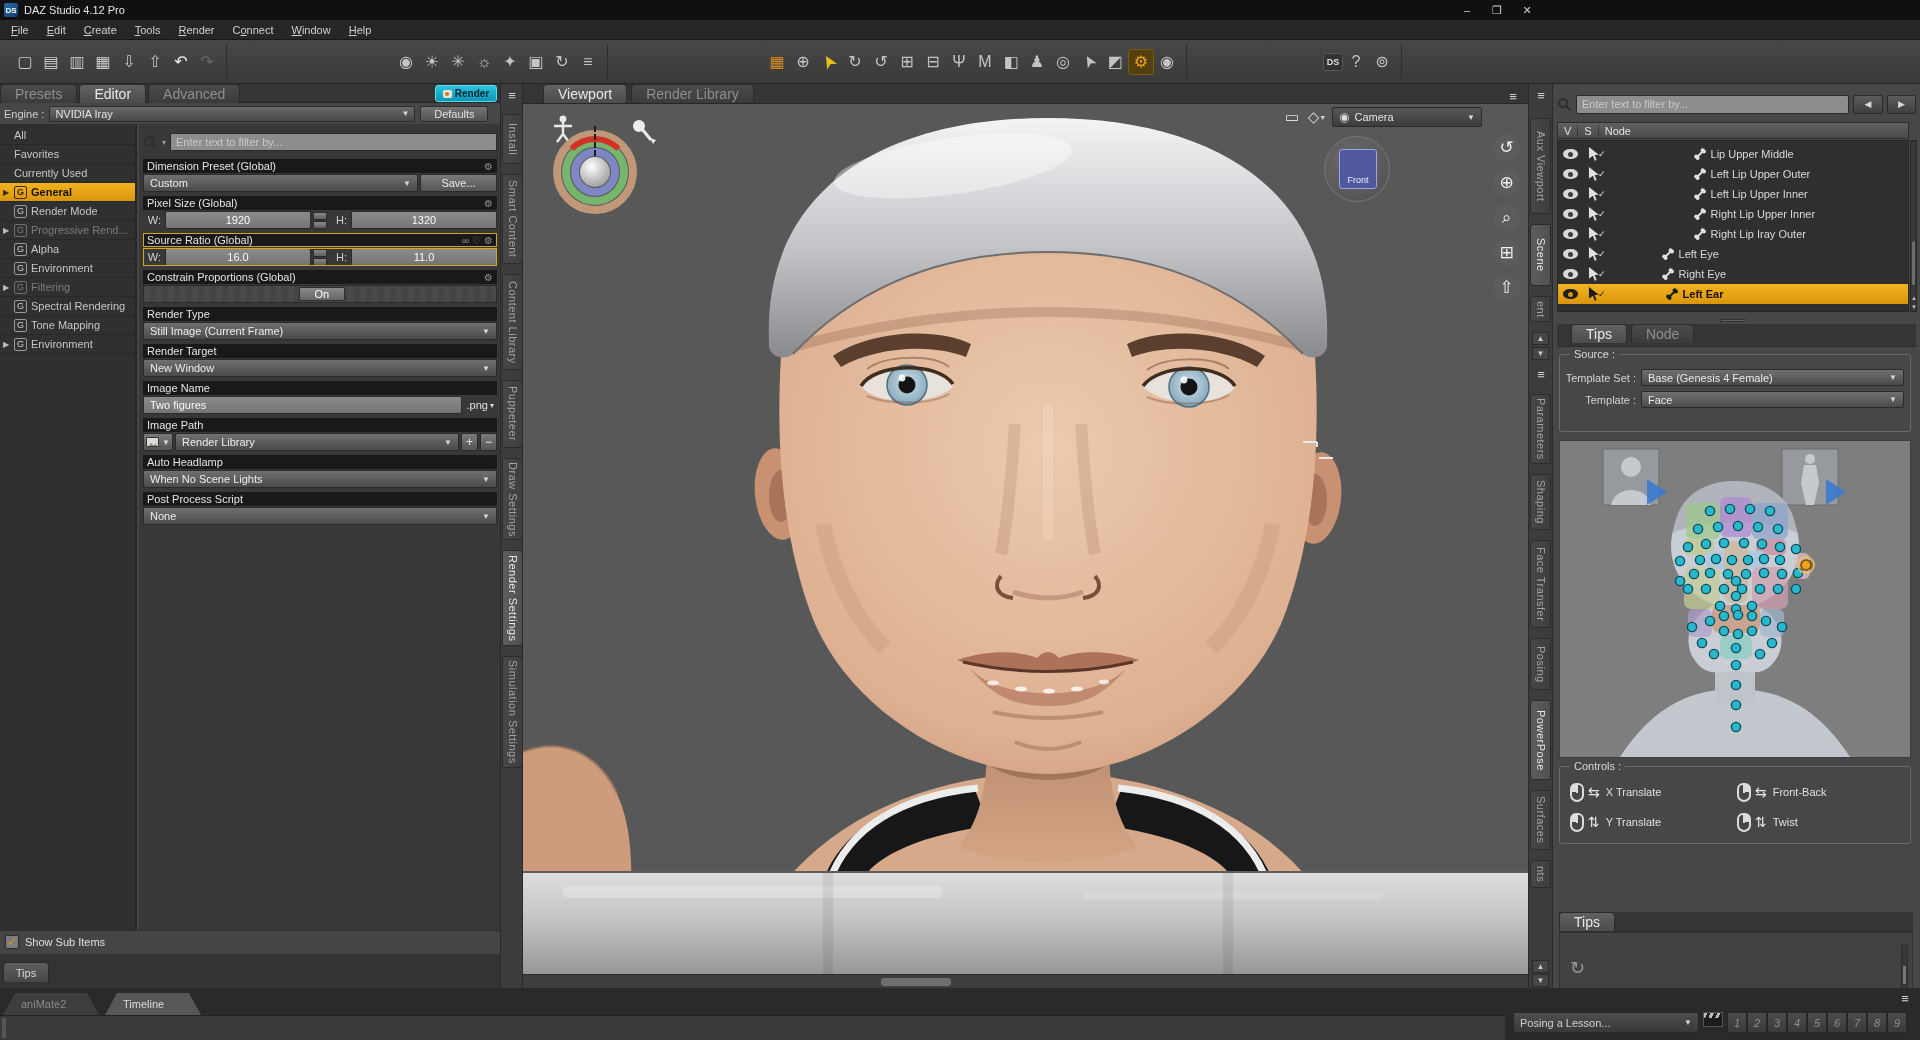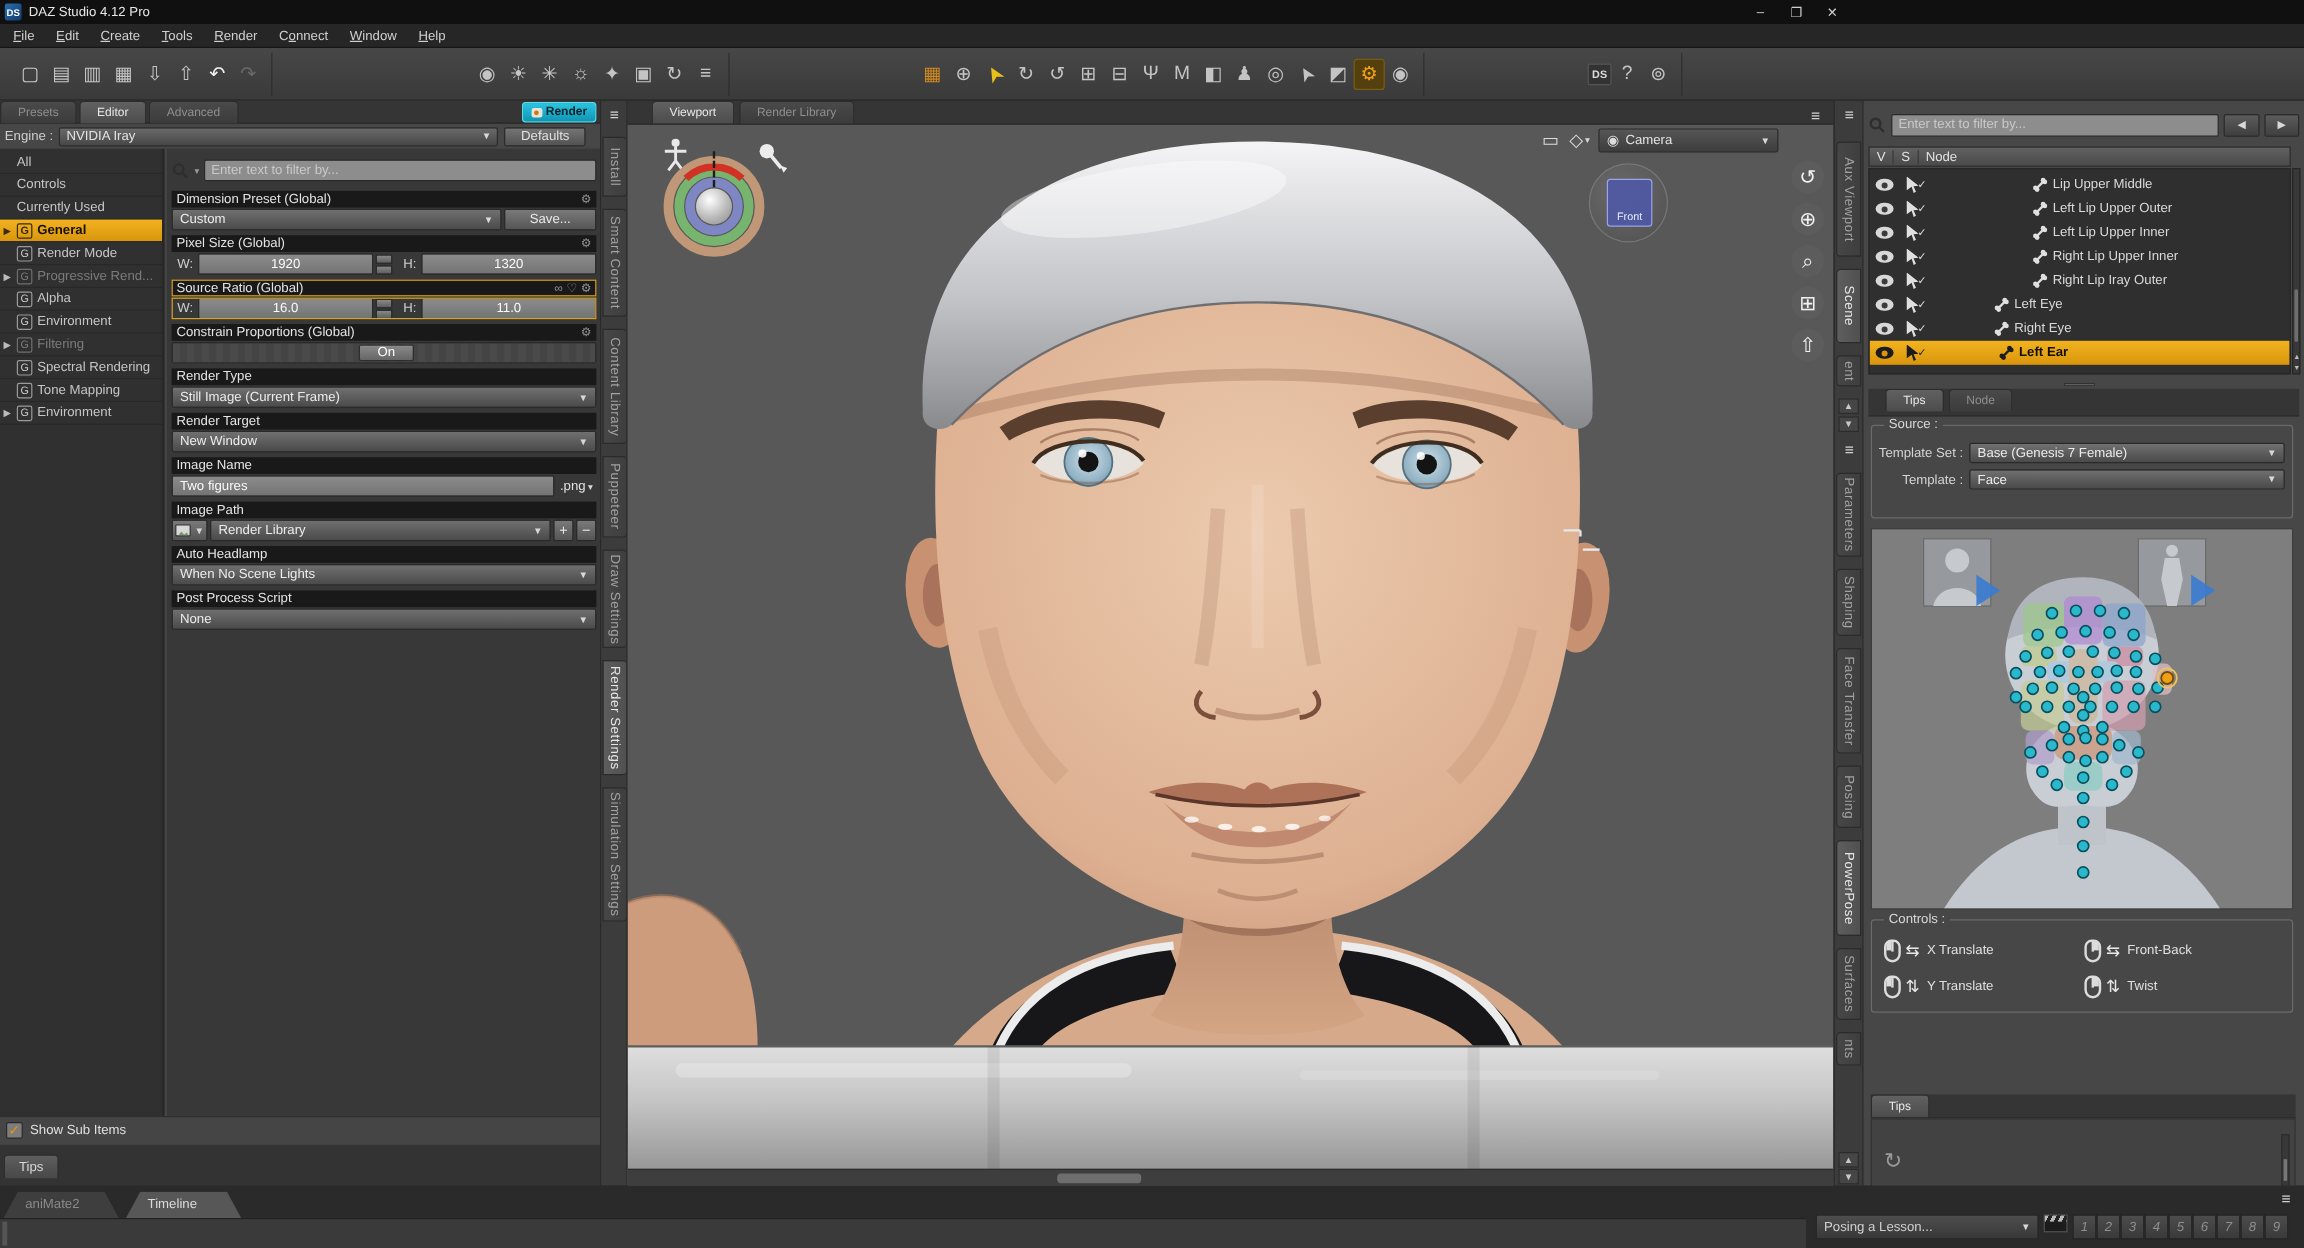--- a/index.html
+++ b/index.html
@@ -17,21 +17,21 @@
 .menuitem u{text-decoration:underline}
 #toolbar{left:0;top:40px;width:1920px;height:44px;background:linear-gradient(#474747,#3a3a3a);border-bottom:1px solid #272727;display:flex;align-items:center}
 .tbgroup{display:flex;align-items:center;border-right:1px solid #2e2e2e;padding:0 6px;height:36px}
 .tbi{width:26px;height:26px;display:flex;align-items:center;justify-content:center;font-size:16px;color:#c4c4c4}
 .tbi.bright{color:#f0f0f0}.tbi.dim{color:#6a6a6a}
 .tbi.orange{color:#d08820}.tbi.yellow{color:#e8c018;font-size:18px}
 .tbi.activebg{background:#54400e;border:1px solid #7a5c10;border-radius:3px;color:#f0a018}
 .tbi.ds{font-size:9px;font-weight:bold;background:#333;border:1px solid #555;border-radius:2px;width:20px;height:18px;color:#ddd}
 
 .tabrow{background:#353535;border-bottom:1px solid #272727}
-.tab{display:inline-flex;align-items:center;justify-content:center;height:19px;padding:0 14px;background:linear-gradient(#4a4a4a,#3b3b3b);color:#8f8f8f;border-radius:4px 4px 0 0;border:1px solid #2c2c2c;border-bottom:none;margin-right:2px;font-size:10px}
+.tab{display:inline-flex;align-items:center;justify-content:center;height:19px;padding:0 14px;background:linear-gradient(#4a4a4a,#3b3b3b);color:#8f8f8f;border-radius:4px 4px 0 0;border:1px solid #2c2c2c;border-bottom:none;margin-right:2px;font-size:14px}
 .tab.active{background:linear-gradient(#616161,#4c4c4c);color:#e8e8e8}
 .panemenu{width:18px;height:16px;color:#cfcfcf;font-size:13px;display:flex;align-items:center;justify-content:center}
 
 #ldock{left:0;top:84px;width:500px;height:904px;background:#454545}
 #ldock-tabs{position:absolute;left:0;top:0;width:500px;height:19px}
 #renderbtn{position:absolute;left:435px;top:1px;width:62px;height:17px;background:linear-gradient(#2cc4e0,#0e96b4);border:1px solid #55dff2;border-radius:3px;color:#04222a;font-weight:bold;display:flex;align-items:center;justify-content:center;gap:3px;font-size:10px}
 .camdot{width:9px;height:8px;background:#e8e4da;border-radius:2px;position:relative}
 .camdot::after{content:"";position:absolute;left:2.5px;top:2px;width:4px;height:4px;border-radius:50%;background:#d07810}
 #enginerow{position:absolute;left:0;top:20px;width:500px;height:19px;background:#474747;display:flex;align-items:center;gap:5px;padding-left:4px}
 #enginedd{width:366px;height:16px;background:linear-gradient(#6a6a6a,#474747);border:1px solid #2c2c2c;border-radius:2px;color:#e2e2e2;display:flex;align-items:center;padding:0 5px}
@@ -250,21 +250,21 @@
       </div>
     <div id="defaultsbtn">Defaults</div>
   </div>
   <div id="lcats">
       <div class="cat  ">
    <span class="arr"></span>
         <span>All</span>
       </div>
       <div class="cat  ">
    <span class="arr"></span>
-        <span>Controls</span>
+        <span>Favorites</span>
       </div>
       <div class="cat  ">
    <span class="arr"></span>
         <span>Currently Used</span>
       </div>
       <div class="cat sel ">
    <span class="arr">▶</span>
         <span class="gbox">G</span>
         <span>General</span>
       </div>
@@ -779,21 +779,21 @@
       <span></span>
     </div>
   <div id="rtabs" class="tabrow"><span class="tab active" style="margin-left:14px">Tips</span><span class="tab " style="margin-left:2px">Node</span></div>
 
   <div id="ppane">
     <div class="gbox2" style="left:2px;top:8px;width:352px;height:78px">
       <span class="glabel">Source :</span>
       <div class="trow" style="margin-top:14px">
         <span class="tl">Template Set :</span>
         <div class="dd">
-            <span>Base (Genesis 7 Female)</span>
+            <span>Base (Genesis 4 Female)</span>
             <span class="dar">▼</span>
           </div>
       </div>
       <div class="trow">
         <span class="tl">Template :</span>
         <div class="dd">
             <span>Face</span>
             <span class="dar">▼</span>
           </div>
       </div>

